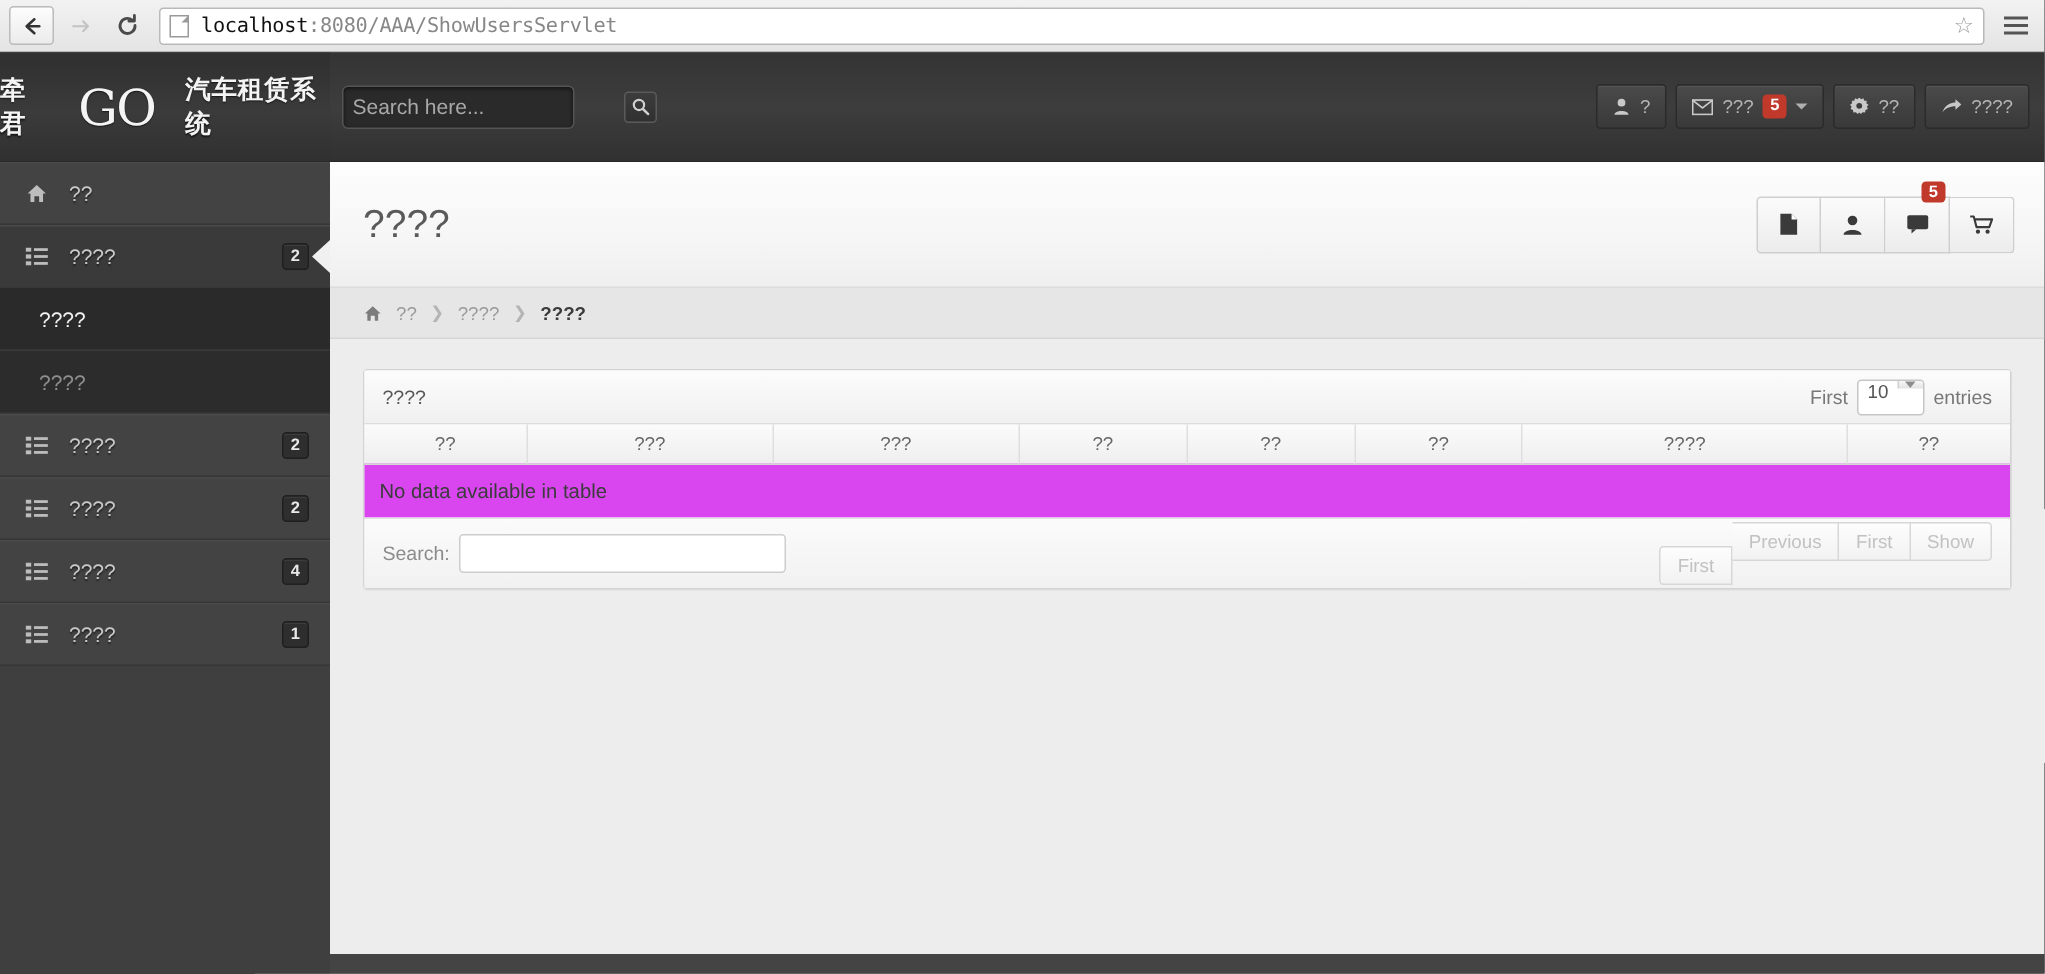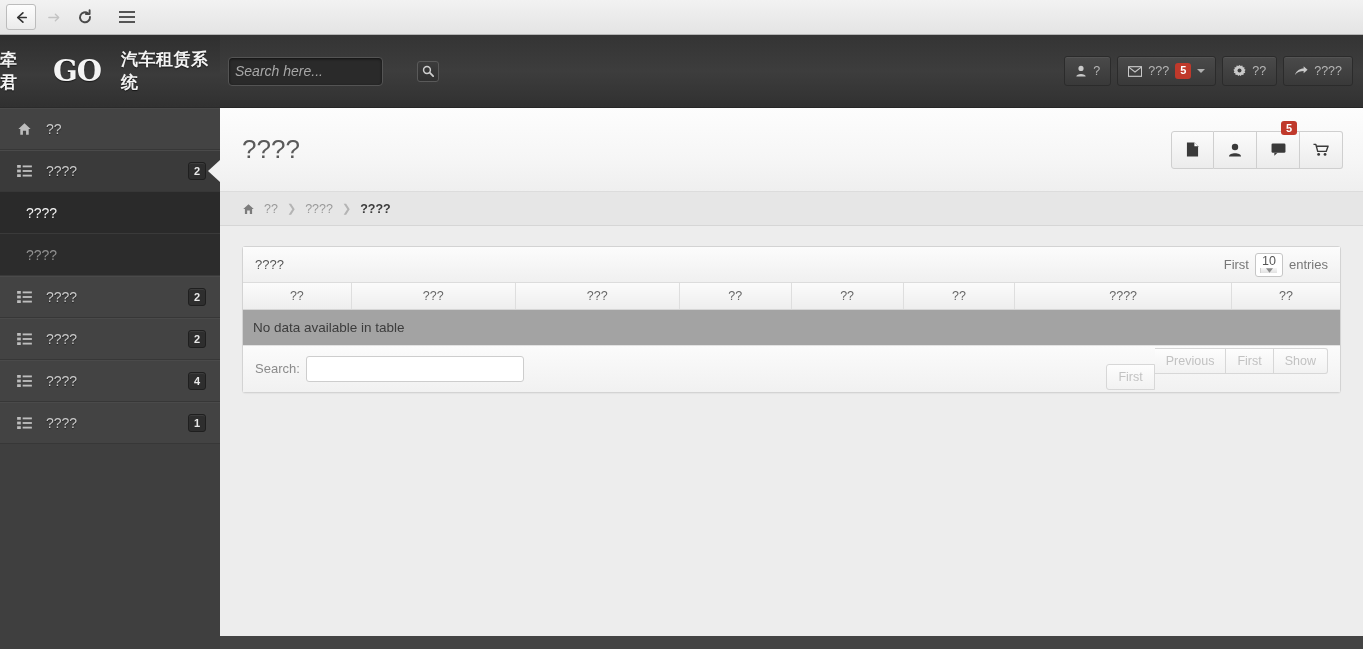--- a/index.html
+++ b/index.html
@@ -102,22 +102,22 @@
     color: #f4f4f4;
     font-size: 17px;
     font-weight: bold;
     letter-spacing: 0.5px;
     font-family: "DejaVu Sans", sans-serif;
     display: flex; align-items: center; gap: 18px;
     text-shadow: 0 1px 1px rgba(0,0,0,.6);
   }
   .brand-go {
     font-family: "DejaVu Serif", serif;
-    font-size: 29px;
-    font-weight: bold;
+    font-size: 33px;
+    font-weight: normal;
     letter-spacing: -1px;
     padding: 0 2px;
   }
   .menu { list-style: none; }
   .menu-item {
     position: relative;
     height: 42px;
     display: flex; align-items: center;
     padding: 0 14px 0 16px;
     border-top: 1px solid #4a4a4a;
@@ -188,21 +188,20 @@
     padding: 0 6px;
     box-shadow: inset 0 1px 3px rgba(0,0,0,.6);
   }
   .search-wrap input {
     flex: 1;
     background: transparent;
     border: 0; outline: none;
     color: #d7d7d7;
     font-size: 14px;
     font-family: "Liberation Sans", sans-serif;
-    font-style: italic;
   }
   .search-wrap input::placeholder { color: #a8a8a8; }
   .search-btn {
     width: 22px; height: 21px;
     border: 1px solid #5a5a5a;
     border-radius: 3px;
     background: linear-gradient(to bottom,#3c3c3c,#303030);
     display: flex; align-items: center; justify-content: center;
     color: #ccc; font-size: 11px; flex: none;
     cursor: pointer;
@@ -305,28 +304,27 @@
     display: flex; align-items: center;
     padding: 0 12px;
   }
   .panel-title { font-size: 13px; color: #555; }
   .length-ctl {
     margin-left: auto;
     display: flex; align-items: center; gap: 6px;
     font-size: 13px; color: #777;
   }
   .mini-select {
-    display: flex; align-items: center;
+    display: flex; align-items: flex-start;
     height: 24px;
     border: 1px solid #c6c6c6;
     border-radius: 3px;
     background: #fff;
     overflow: hidden;
     cursor: pointer;
-    flex-direction: column;
   }
   .mini-select .val {
     min-width: 26px; padding: 0 6px;
     display: flex; align-items: center; justify-content: center;
     font-size: 12.5px; color: #555;
   }
   .mini-select .arw {
     width: 17px;
     background: linear-gradient(to bottom,#f6f6f6,#e2e2e2);
     border-left: 1px solid #d0d0d0;
@@ -342,21 +340,21 @@
     font-weight: normal;
     color: #666;
     text-align: center;
   }
   table.dt th:last-child { border-right: 0; }
   table.dt td.empty {
     height: 36px;
     padding-left: 10px;
     font-size: 13.5px;
     color: #3c3c3c;
-    background: #a3a3a3;
+    background: #d946ef;
     border-bottom: 1px solid #e2e2e2;
   }
   .panel-foot {
     height: 46px;
     background: linear-gradient(to bottom,#fbfbfb,#f1f1f1);
     display: flex; align-items: center;
     padding: 0 12px;
   }
   .search-label { font-size: 13px; color: #8b8b8b; margin-right: 6px; }
   .dt-search {
@@ -399,20 +397,27 @@
         <path d="M10 4.5 L13.5 8 L10 11.5" fill="none" stroke="#c3c3c3" stroke-width="1.5" stroke-linecap="round" stroke-linejoin="round"></path>
         <path d="M3 8 L13 8" stroke="#c3c3c3" stroke-width="1.5" stroke-linecap="round"></path>
       </svg>
   </div>
   <div class="nav-btn reload">
     <svg width="16" height="16" viewBox="0 0 16 16">
         <path d="M13 8 A5 5 0 1 1 11 4.3" fill="none" stroke="#4a4a4a" stroke-width="1.9" stroke-linecap="round"></path>
         <path d="M12.6 1.3 L12.6 5 L8.9 5" fill="none" stroke="#4a4a4a" stroke-width="1.9" stroke-linecap="round" stroke-linejoin="round"></path>
       </svg>
   </div>
+  <div class="url-bar">
+    <span class="page-icon"></span>
+    <span class="url-text">
+      <span class="url-host">localhost</span><span class="url-path">:8080/AAA/ShowUsersServlet</span>
+    </span>
+    <span class="star-icon">☆</span>
+  </div>
   <div class="hamburger">
       <i></i>
       <i></i>
       <i></i>
     </div>
 </div>
 
 <div class="app">
 
   <div class="sidebar">

